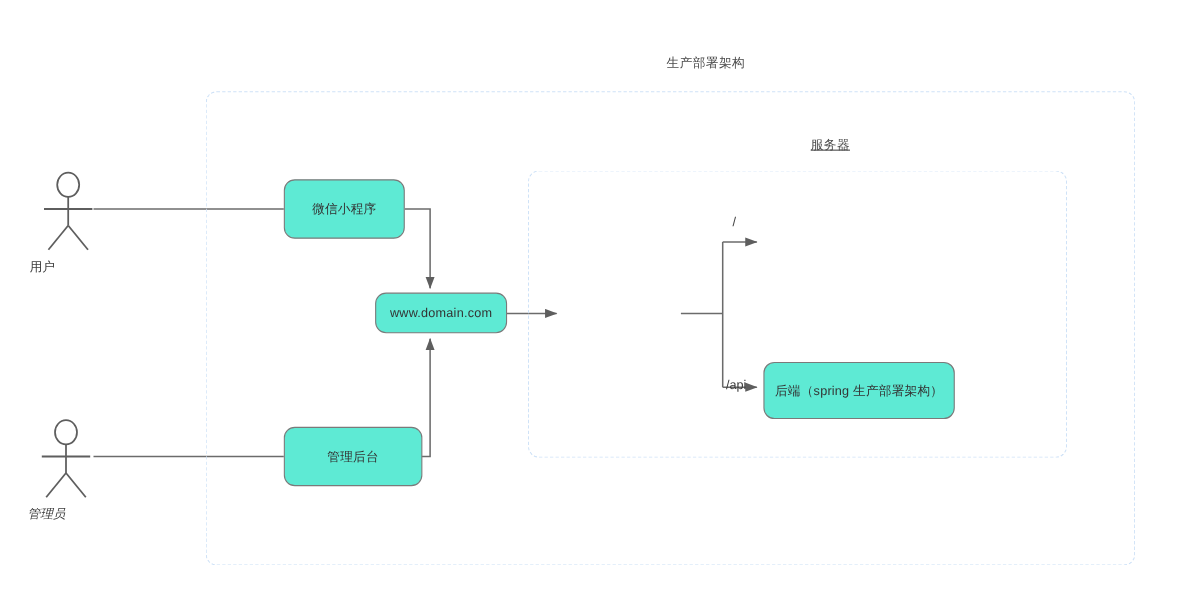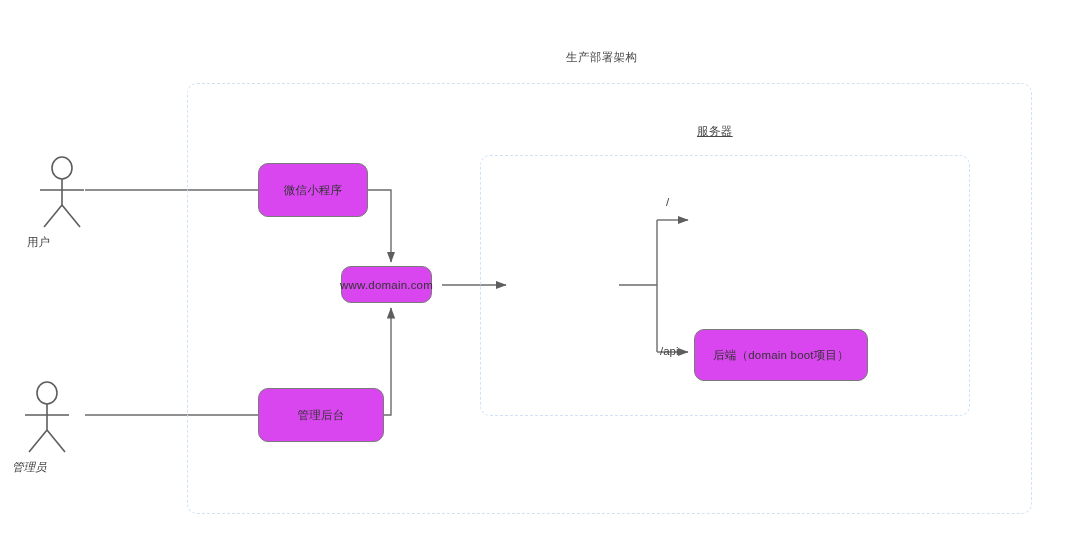--- a/index.html
+++ b/index.html
@@ -39,52 +39,53 @@
     left: 480px; top: 155px;
     width: 490px; height: 261px;
   }
 
   .group-title {
     position: absolute;
     font-size: 11.5px;
     color: #4a4a4a;
     white-space: nowrap;
     letter-spacing: .4px;
+    margin-left: 40px;
   }
   #diagram-title { left: 566px; top: 50px; }
   #server-title  { left: 697px; top: 124px; text-decoration: underline; }
 
   
   .node {
     position: absolute;
     box-sizing: border-box;
     border: 1px solid #7a7a7a;
     border-radius: 10px;
-    background: #d946ef;
+    background: #5eead4;
     display: flex;
     align-items: center;
     justify-content: center;
     font-size: 11.5px;
     color: #333333;
     white-space: nowrap;
     letter-spacing: .2px;
   }
   .node.green { border-color: #b7e0c0; }
 
   #node-miniprogram { left: 258px; top: 163px; width: 110px; height: 54px; }
   #node-admin       { left: 258px; top: 388px; width: 126px; height: 54px; }
-  #node-domain      { left: 341px; top: 266px; width: 91px; height: 37px; }
+  #node-domain      { left: 341px; top: 266px; width: 120px; height: 37px; }
   #node-nginx       { left: 512px; top: 264px; width: 107px; height: 41px; }
   #node-frontend    { left: 694px; top: 194px; width: 174px; height: 52px; }
   #node-backend     { left: 694px; top: 329px; width: 174px; height: 52px; }
 
   
   .actor { position: absolute; width: 70px; }
   #actor-user  { left: 27px; top: 155px; }
-  #actor-admin { left: 12px; top: 380px; font-style: italic; }
+  #actor-admin { left: 25px; top: 380px; font-style: italic; }
   .actor-label {
     position: absolute;
     top: 80px;
     left: 0;
     width: 70px;
     text-align: left;
     font-size: 11.5px;
     color: #3c3c3c;
   }
   .actor svg { display: block; }
@@ -182,19 +183,19 @@
   </div>
 
   <div class="node" id="node-miniprogram">微信小程序</div>
 
   <div class="node" id="node-admin">管理后台</div>
 
   <div class="node" id="node-domain">www.domain.com</div>
 
 
 
-  <div class="node" id="node-backend">后端（domain boot项目）</div>
+  <div class="node" id="node-backend">后端（spring 生产部署架构）</div>
 
   <div class="edge-label" id="label-root">/</div>
   <div class="edge-label" id="label-api">/api</div>
 
 
 </div>
 
 </body></html>

